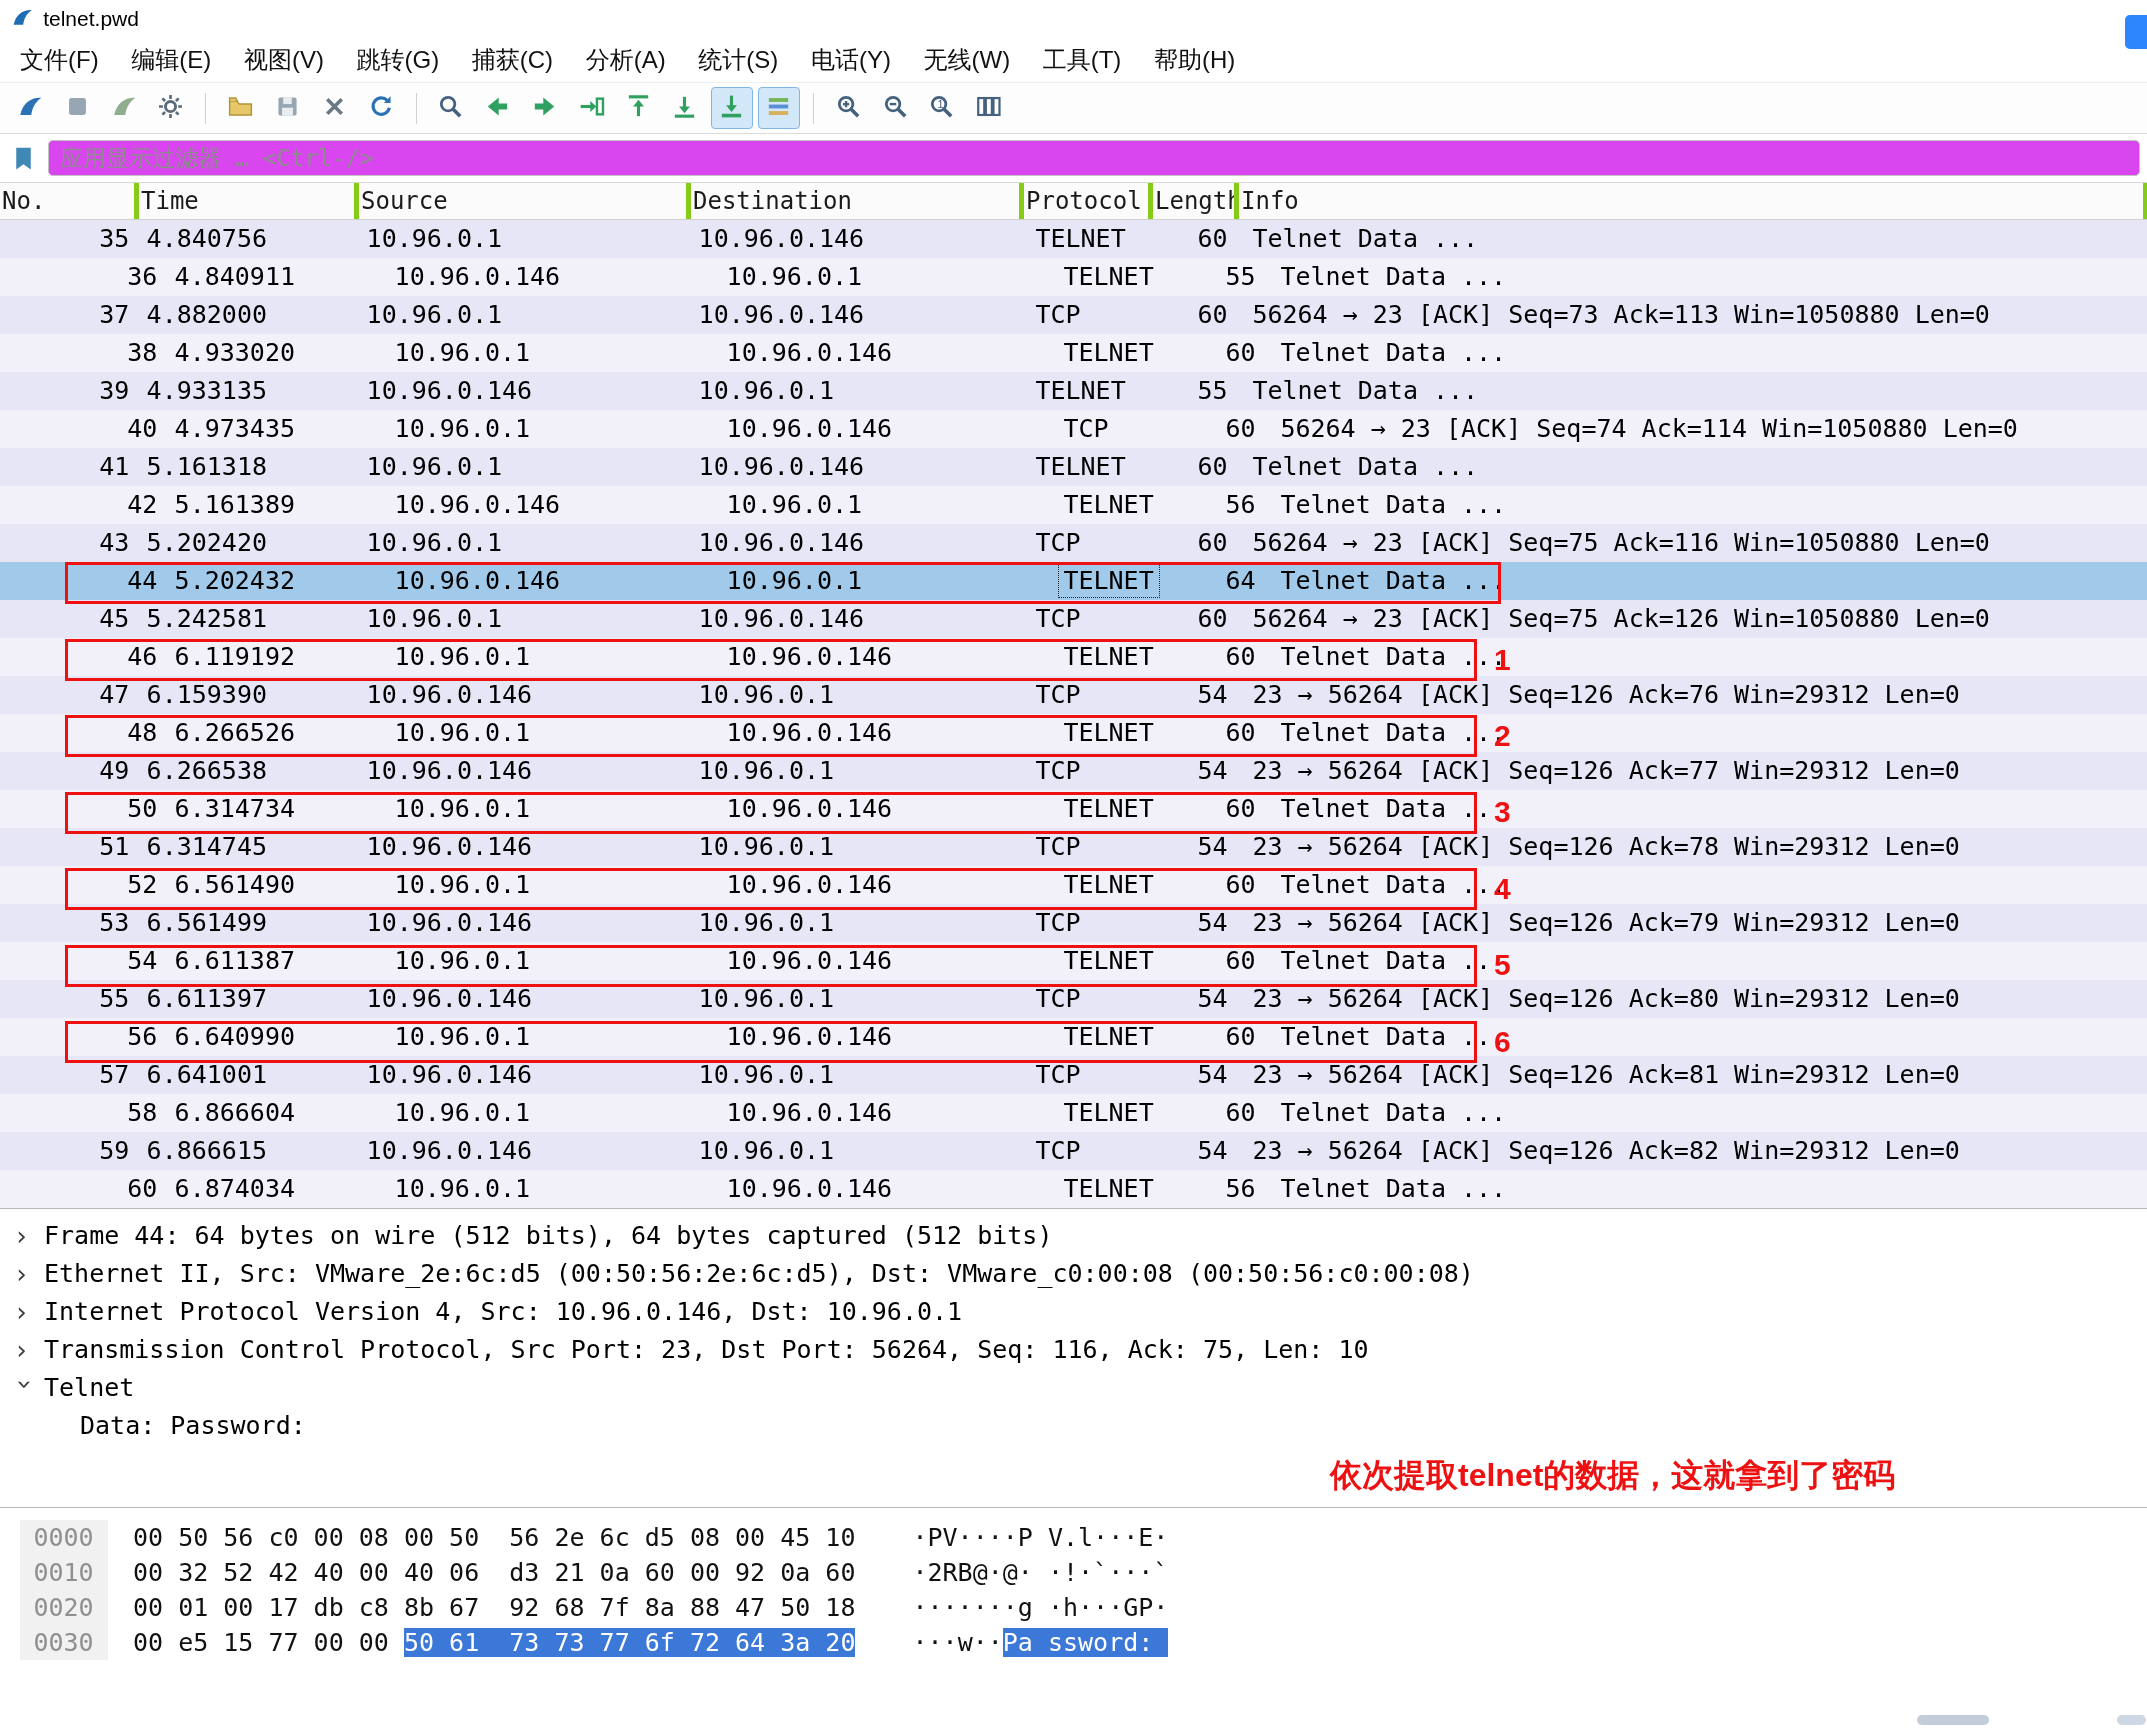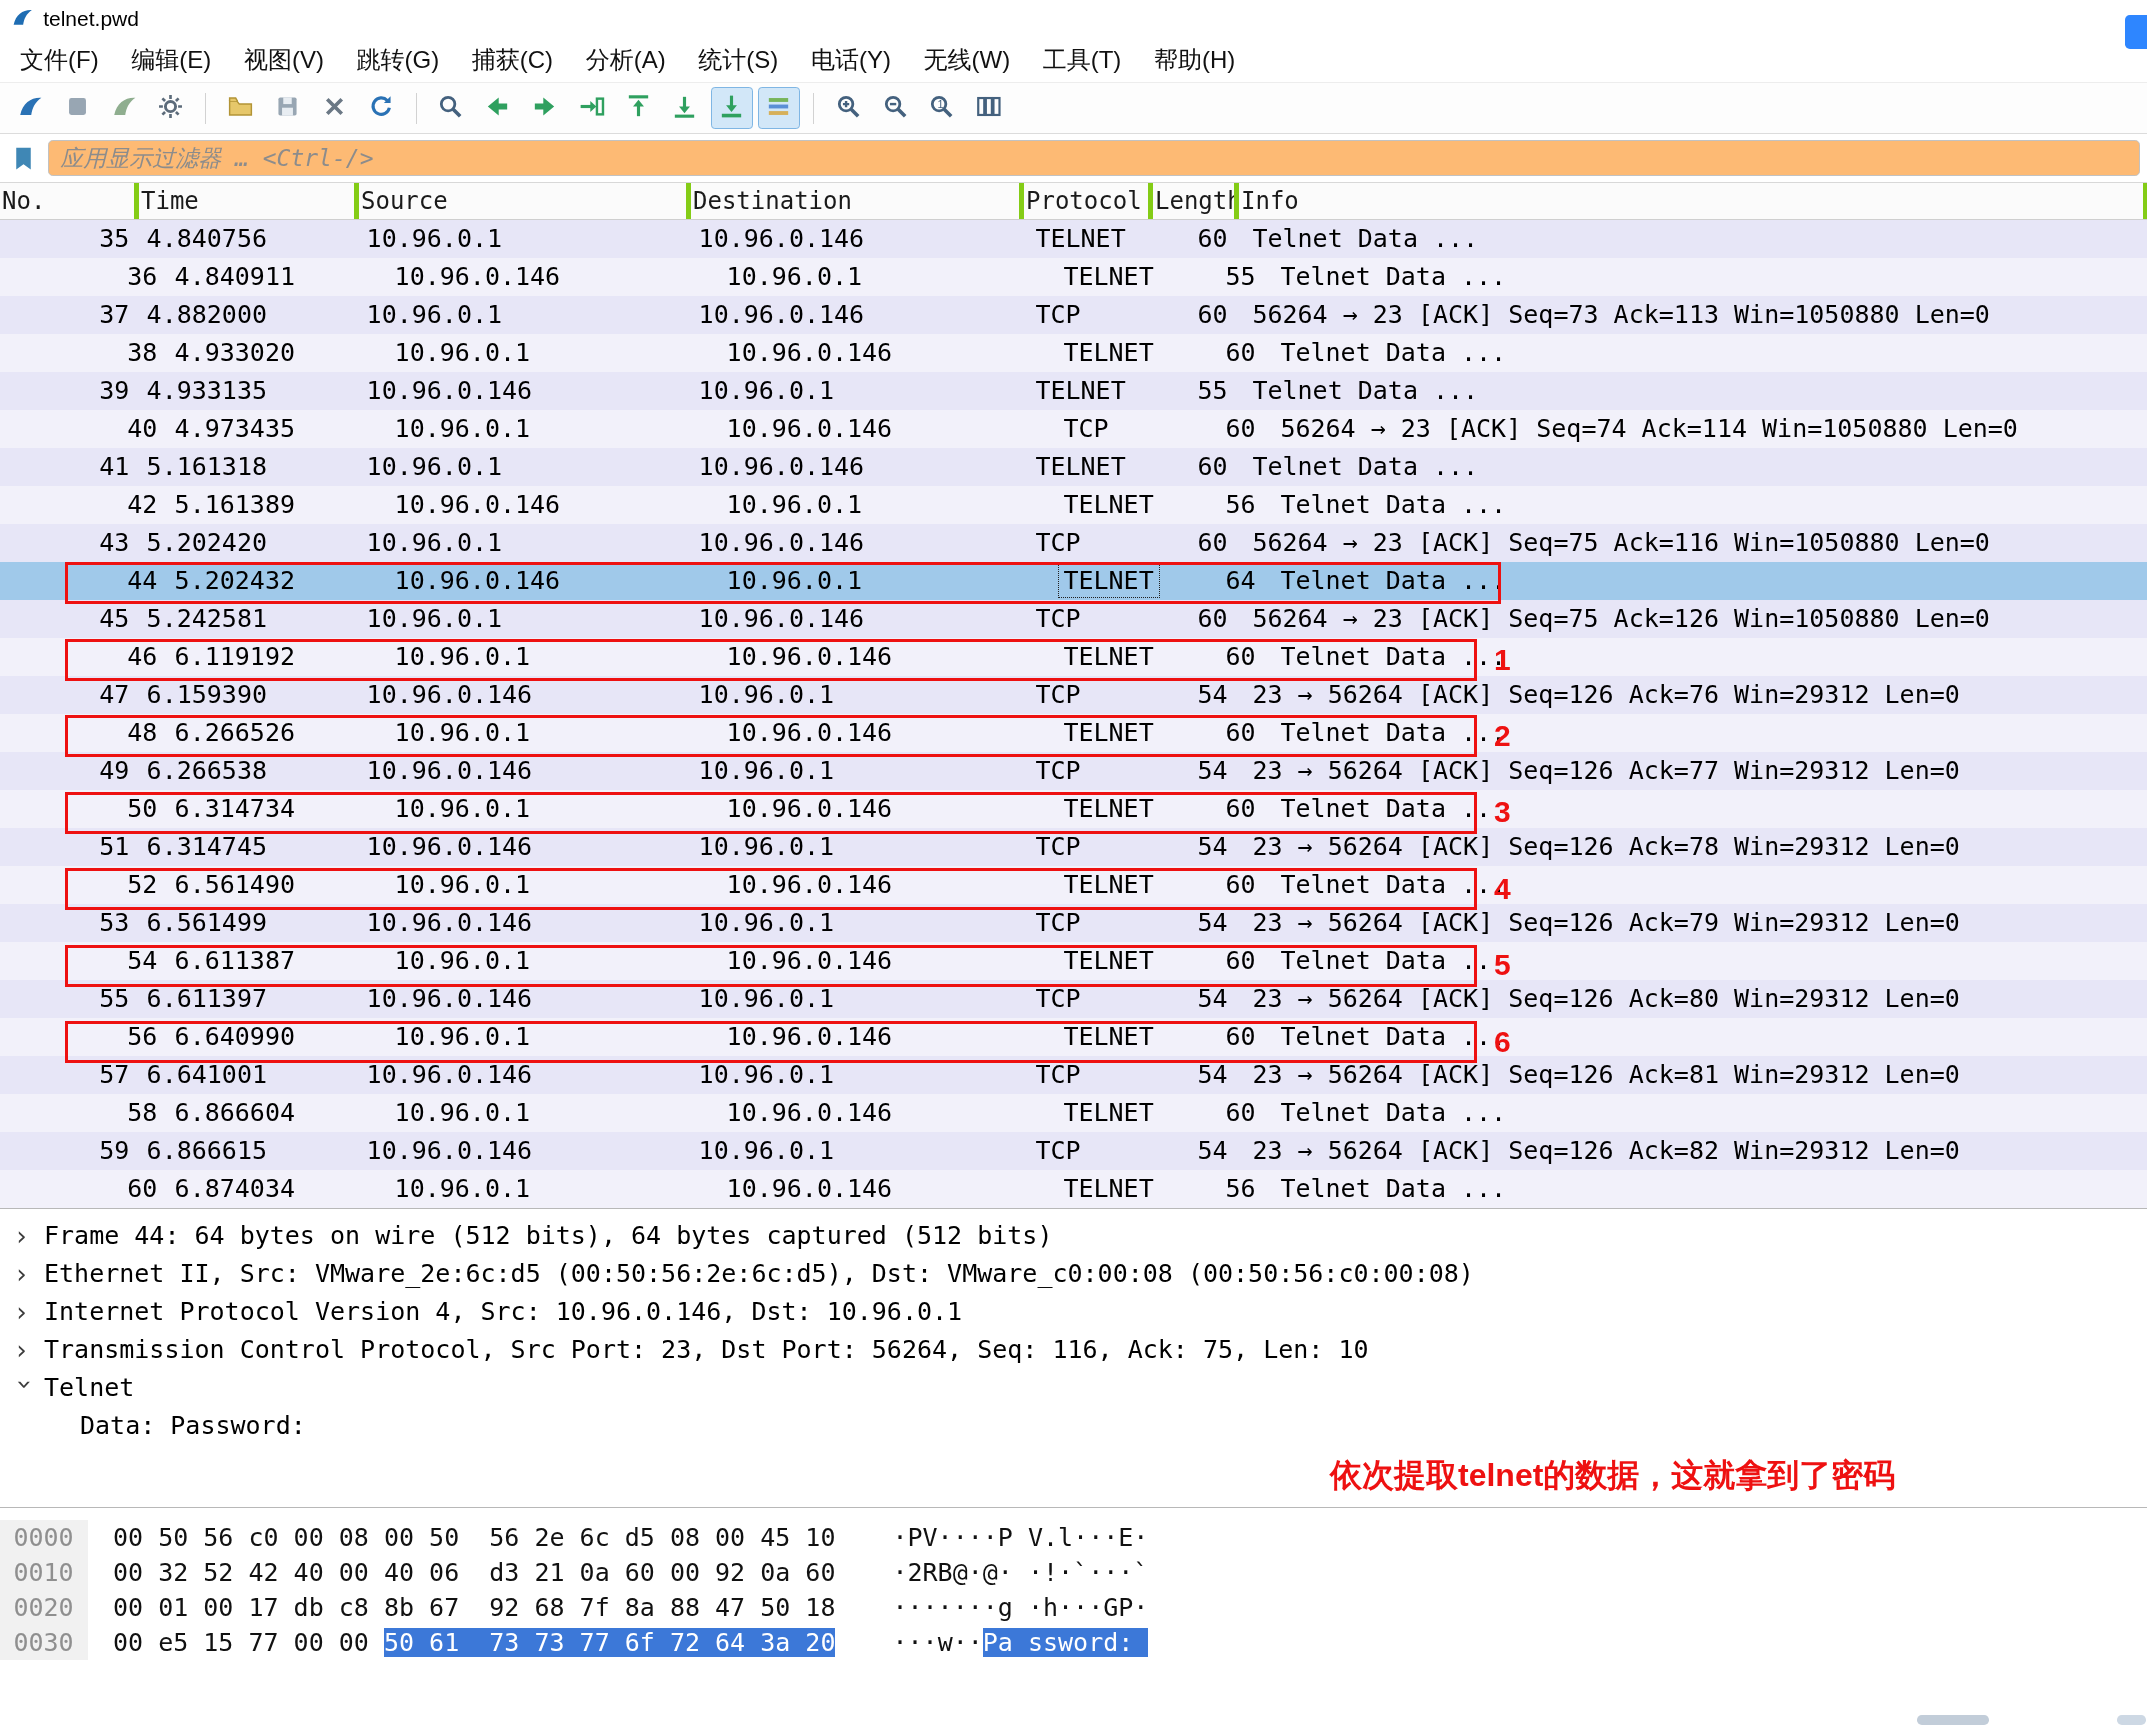--- a/index.html
+++ b/index.html
@@ -17,22 +17,22 @@
 
   
   .toolbar{height:50px;display:flex;align-items:center;padding-left:9.6px;gap:4.8px;border-bottom:1px solid #dcdcdc;background:#fdfdfd;}
   .tool-btn{width:40px;height:40px;display:flex;align-items:center;justify-content:center;border:1px solid transparent;border-radius:3.8px;}
   .tool-btn.toggled{background:#d2e7f8;border:1px solid #7fb6e4;}
   .tool-sep{width:1px;height:31px;background:#d2d2d2;margin:0 8.6px;}
 
   
   .filterbar{height:48px;display:flex;align-items:center;gap:7.6px;padding:0 7.6px 0 7.6px;border-bottom:1px solid #d8d8d8;}
   .bookmark{width:32.5px;height:32.5px;display:flex;align-items:center;justify-content:center;}
-  .filter-input{flex:1;height:34px;border:1px solid #c2c2c2;border-radius:4.8px;background:#fdba74;
-    font-family:"DejaVu Sans Mono",monospace;font-size:23px;padding:0 11.5px;color:#333;outline:none;font-style:italic;}
+  .filter-input{flex:1;height:34px;border:1px solid #c2c2c2;border-radius:4.8px;background:#d946ef;
+    font-family:"DejaVu Sans Mono",monospace;font-size:23px;padding:0 11.5px;color:#333;outline:none;}
   .filter-input::placeholder{color:#8c8c8c;}
 
   
   .plist{font-family:"DejaVu Sans Mono",monospace;}
   .plist-header{display:flex;height:36px;line-height:36px;font-size:24px;background:#fbfbfb;border-bottom:1px solid #cfcfcf;color:#1a1a1a;}
   .hcell{box-sizing:border-box;padding-left:2px;border-right:5px solid #84cc16;overflow:hidden;white-space:pre;}
   .plist-body{position:relative;}
   .prow{display:flex;height:38px;line-height:38px;font-size:25px;}
   .prow .c{box-sizing:border-box;overflow:hidden;white-space:pre;}
   .stripe-a{background:#e7e6f7;}
@@ -63,21 +63,21 @@
   .dline .arrow{position:absolute;left:13.4px;top:0;width:23px;color:#3c3c3c;font-size:26px;display:inline-block;}
   .dline .arrow.open{transform:rotate(90deg);transform-origin:50% 50%;}
 
   
   .note-row{position:relative;height:61px;}
   .note{position:absolute;left:1330px;top:7.6px;font-size:32px;font-weight:bold;color:var(--red,#ee1111);}
 
   
   .hexpane{border-top:1px solid #b8b8b8;padding:11.5px 0 9.6px 0;font-family:"DejaVu Sans Mono",monospace;font-size:25px;}
   .hexrow{display:flex;height:35px;line-height:35px;}
-  .hex-offset{display:inline-block;width:88px;padding-left:13.4px;box-sizing:border-box;color:#8f8f8f;background:#f1f1f1;}
+  .hex-offset{display:inline-block;width:88px;padding-left:13.4px;box-sizing:border-box;color:#8f8f8f;background:#f1f1f1;margin-left:20px;}
   .hex-bytes{margin-left:25px;white-space:pre;color:#111;}
   .hex-ascii{margin-left:57px;white-space:pre;color:#111;}
   .sel{background:var(--hex-sel,#3c78d8);color:#fff;}
 
   
   .hscroll{position:absolute;left:0;bottom:5.7px;width:100%;height:13.4px;}
   .hthumb{position:absolute;left:1917px;top:1px;width:72px;height:10.5px;background:#c2cdd9;border-radius:4.8px;}
   .hcorner{position:absolute;right:1.9px;top:1px;width:29px;height:10.5px;background:#cdd8e4;border-radius:4.8px;}
 </style>
 </head>

